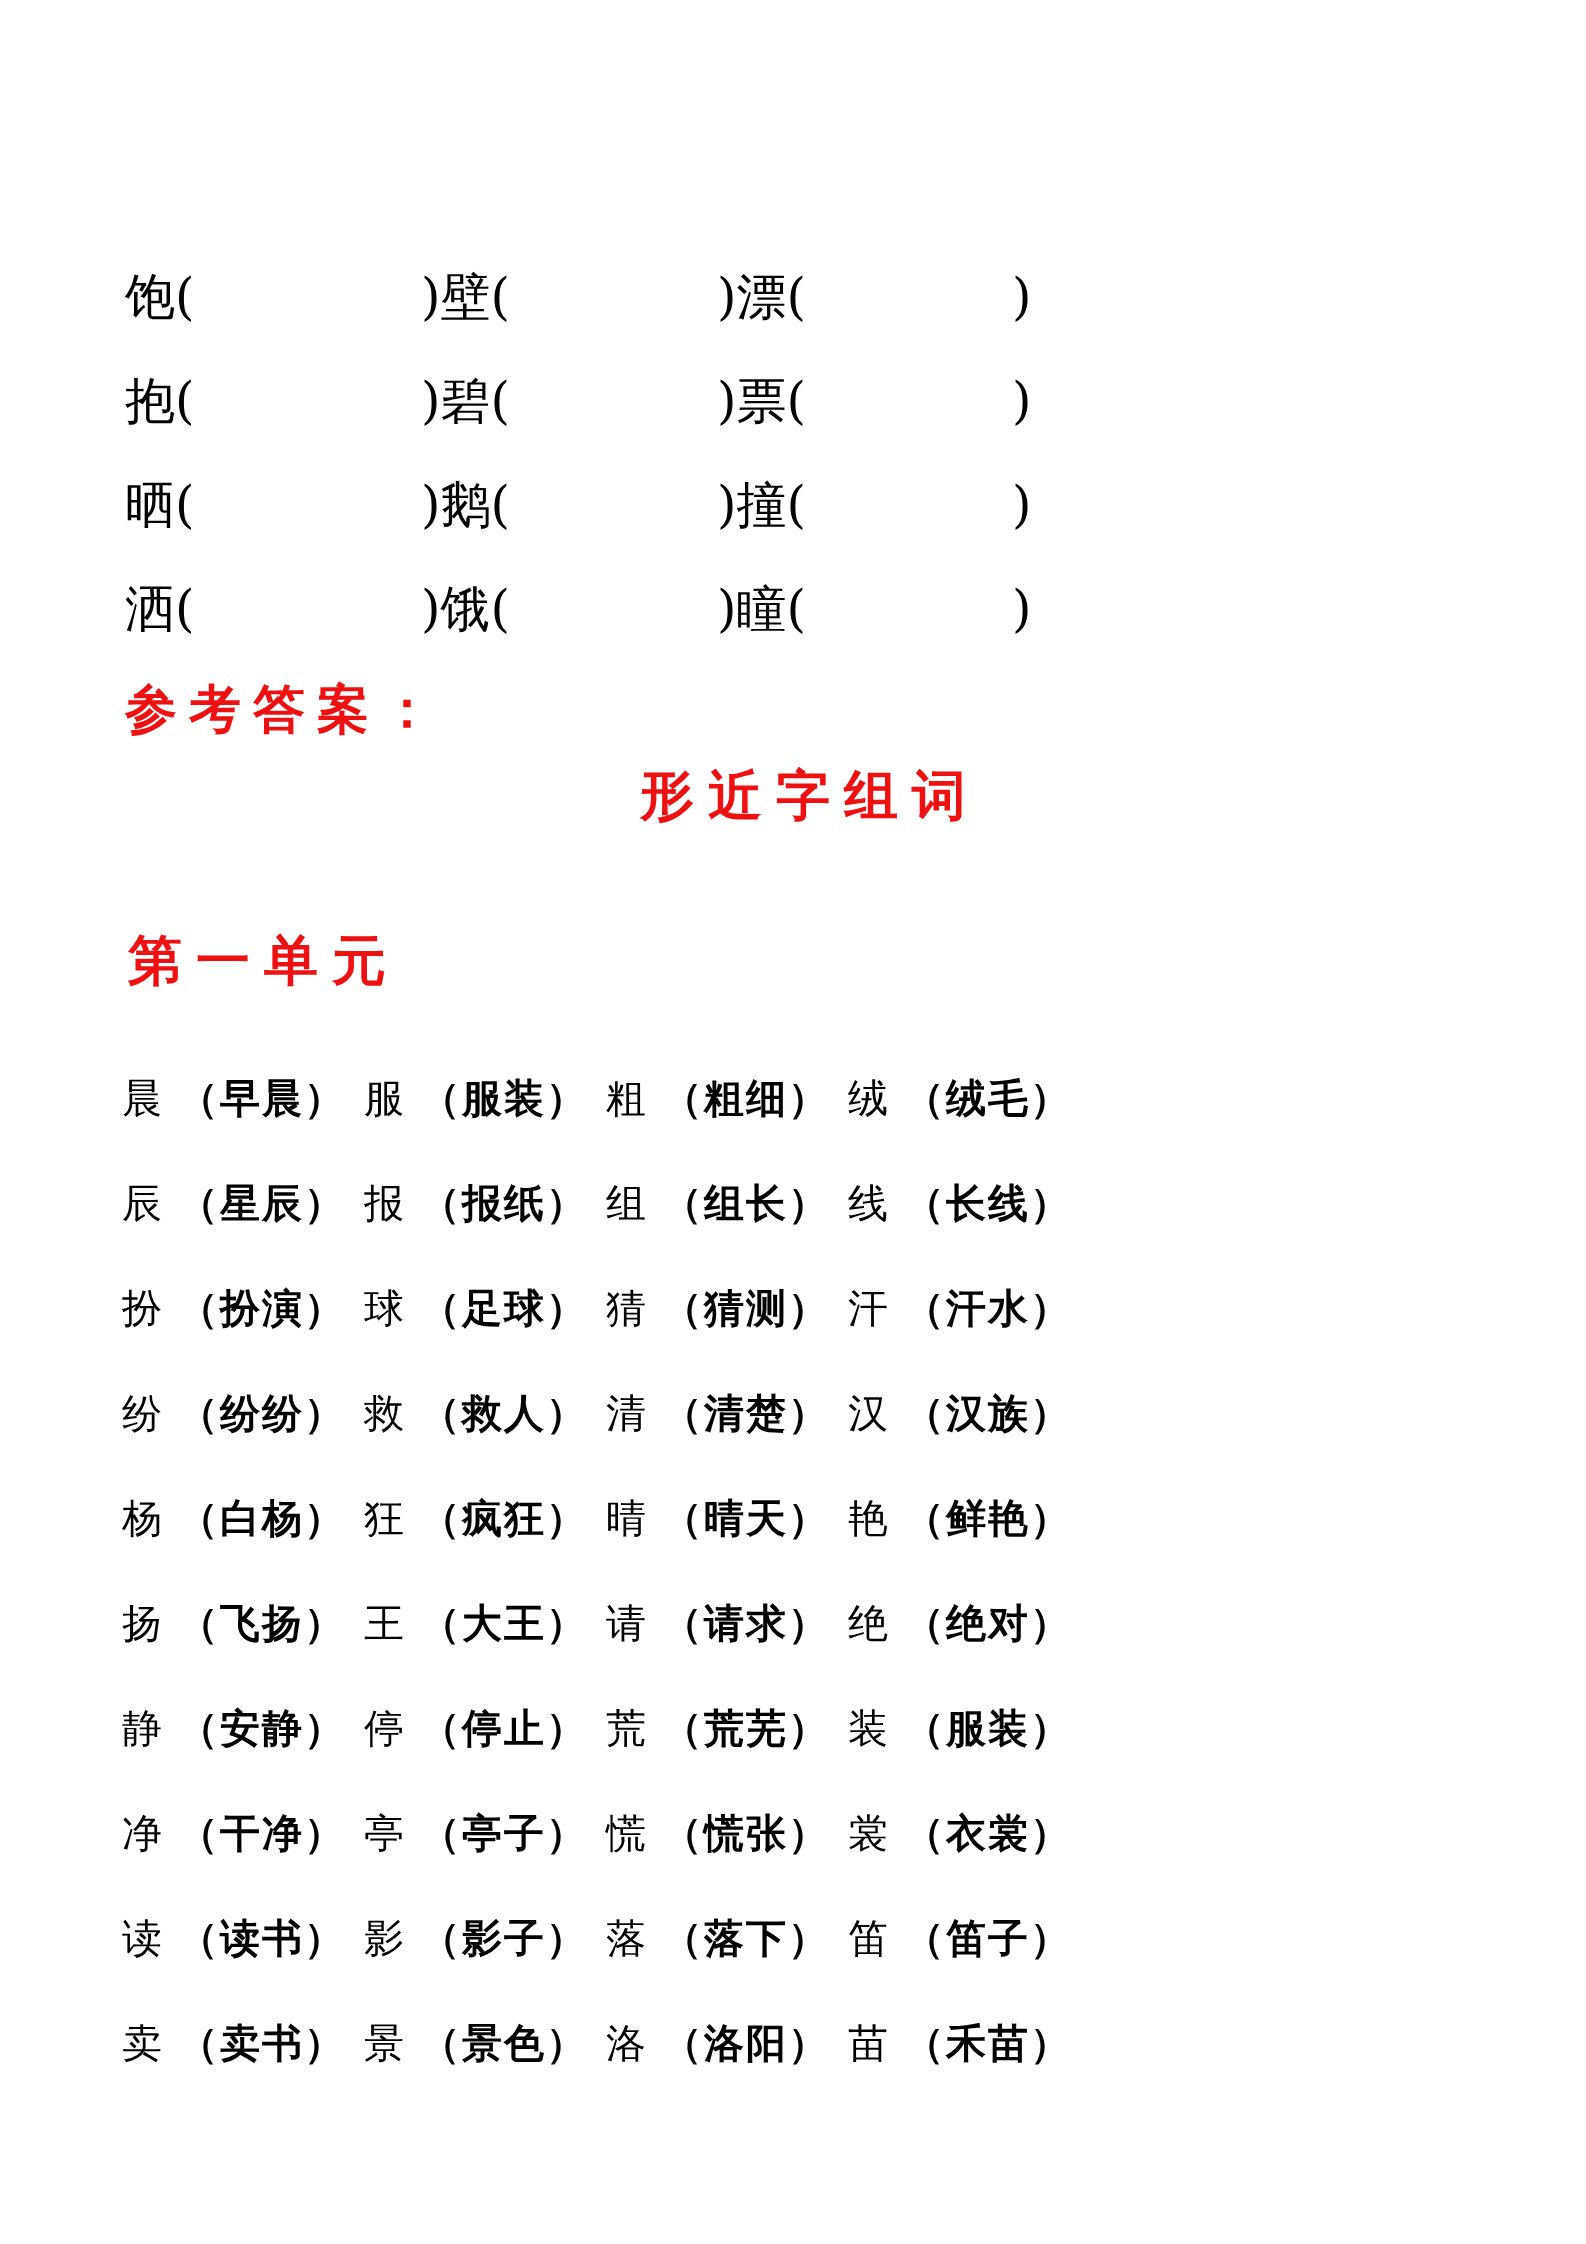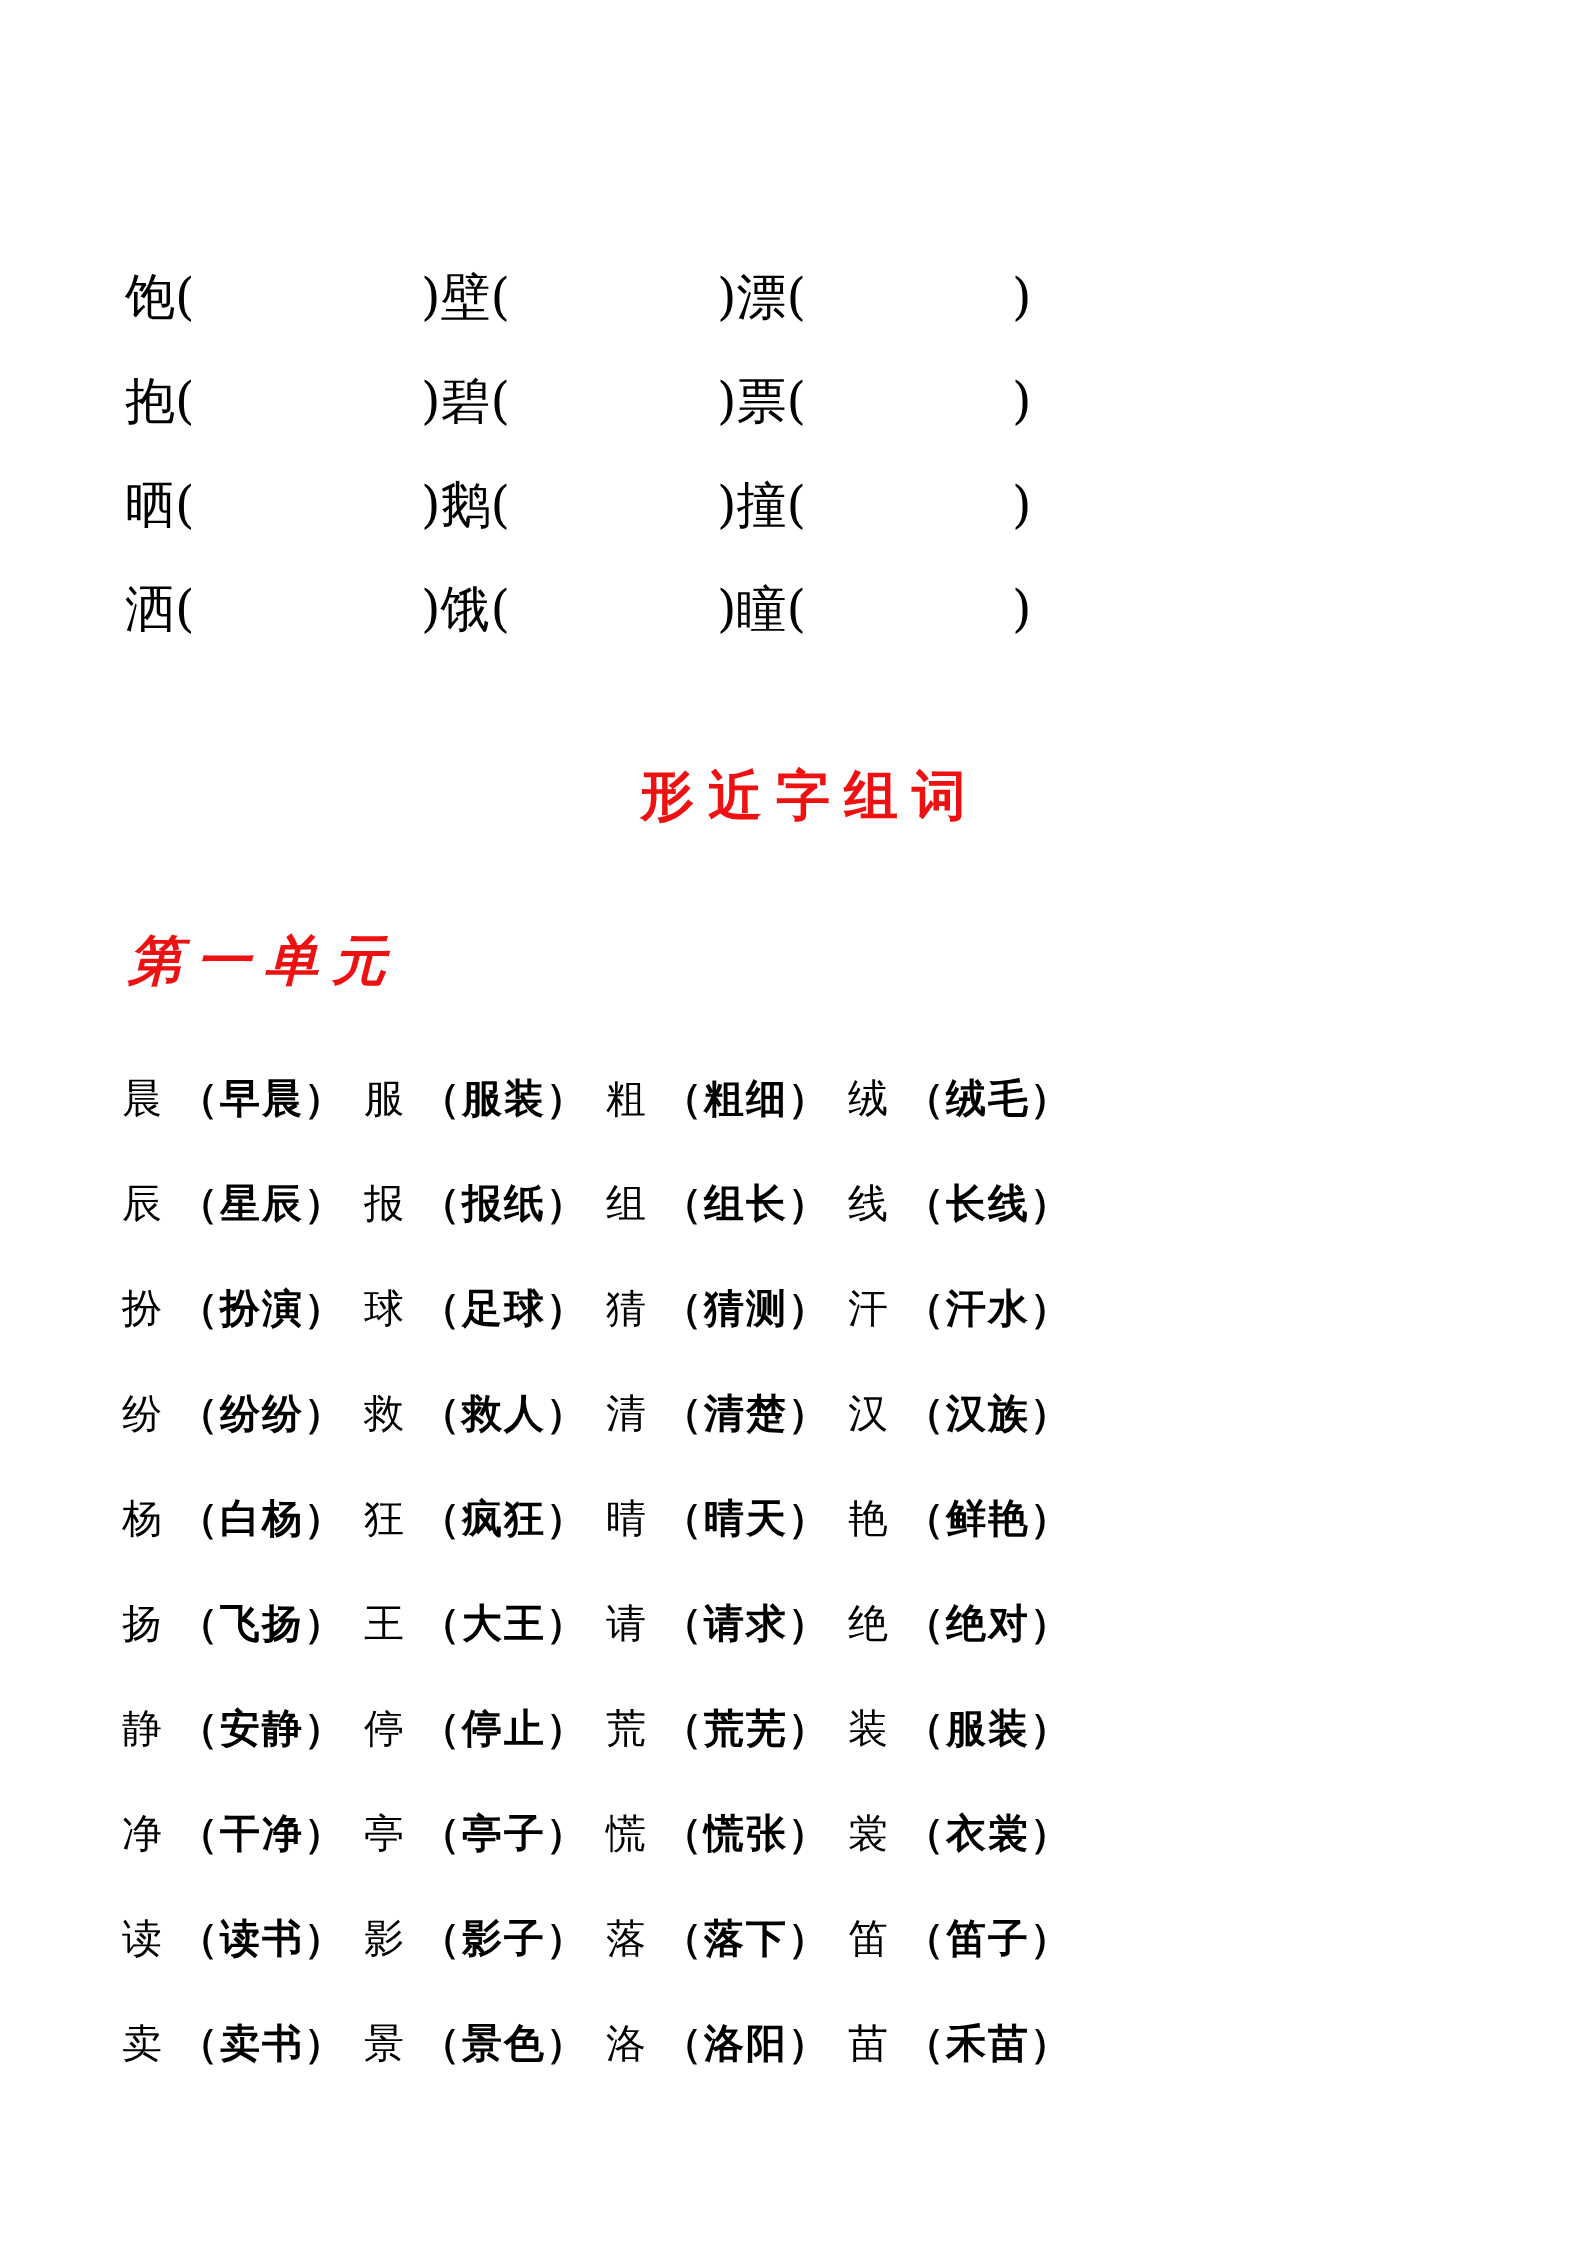--- a/index.html
+++ b/index.html
@@ -9,21 +9,21 @@
   .practice { position: absolute; left: 125px; top: 245px; }
   .prow { display: flex; height: 104px; align-items: center; font-size: 50px; line-height: 1; }
   .pcell { display: flex; align-items: center; width: 296px; }
   .pcell .ch { display: inline-block; }
   .pcell .blank { display: inline-block; width: 206px; }
   .pcell.last { width: auto; }
   .red-head { position: absolute; color: #ee1111; font-weight: bold;
               font-family: "DejaVu Serif", "Liberation Serif", serif; }
   .answer-label { left: 125px; top: 675px; font-size: 52px; letter-spacing: 12px; }
   .section-title { left: 640px; top: 760px; font-size: 54px; letter-spacing: 14px; }
-  .unit-title { left: 128px; top: 925px; font-size: 54px; letter-spacing: 14px; font-style: italic; }
+  .unit-title { left: 128px; top: 925px; font-size: 54px; letter-spacing: 14px; }
   .answers { position: absolute; left: 122px; top: 1045px; }
   .arow { display: flex; height: 105px; align-items: center; font-size: 40px; line-height: 1; }
   .apair { display: flex; align-items: center; width: 242px; }
   .apair .ch { width: 56px; }
   .apair .word { letter-spacing: 2px; font-weight: bold; }
 </style>
 </head>
 <body>
 
 <div class="page">
@@ -104,20 +104,21 @@
         <div class="pcell last">
           <span>)</span>
           <span class="ch">瞳</span>
           <span>(</span>
           <span class="blank"></span>
           <span>)</span>
         </div>
       </div>
     </div>
 
+  <div class="red-head answer-label">参考答案：</div>
   <div class="red-head section-title">形近字组词</div>
   <div class="red-head unit-title">第一单元</div>
 
   <div class="answers" id="answers">
       <div class="arow">
         <div class="apair">
           <span class="ch">晨</span>
           <span class="word">（早晨）</span>
         </div>
         <div class="apair">

